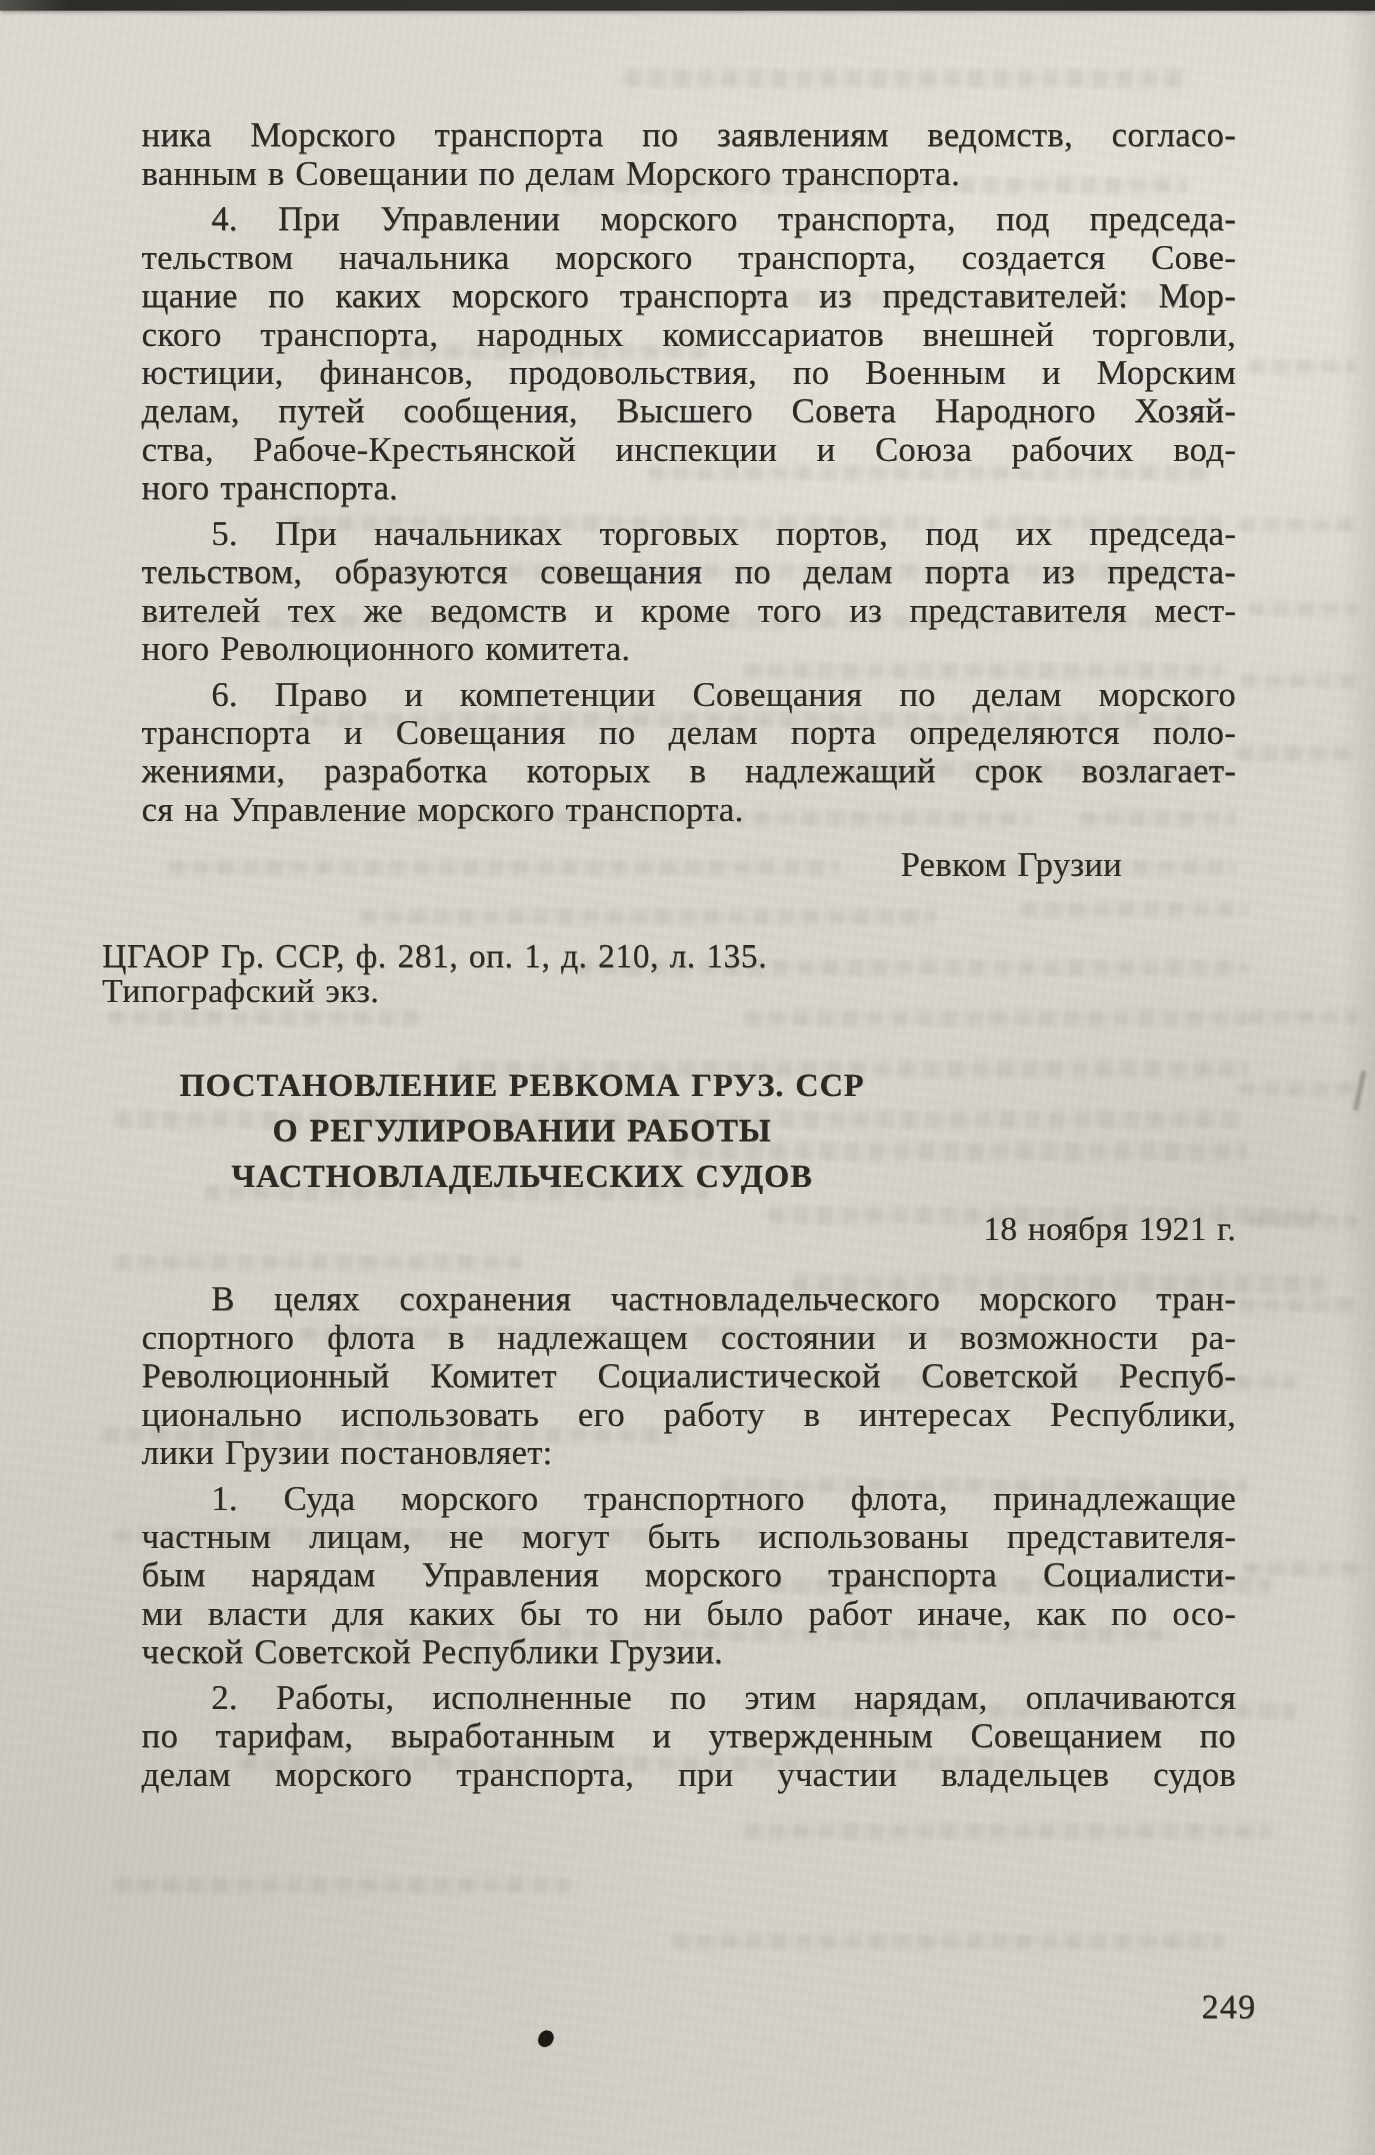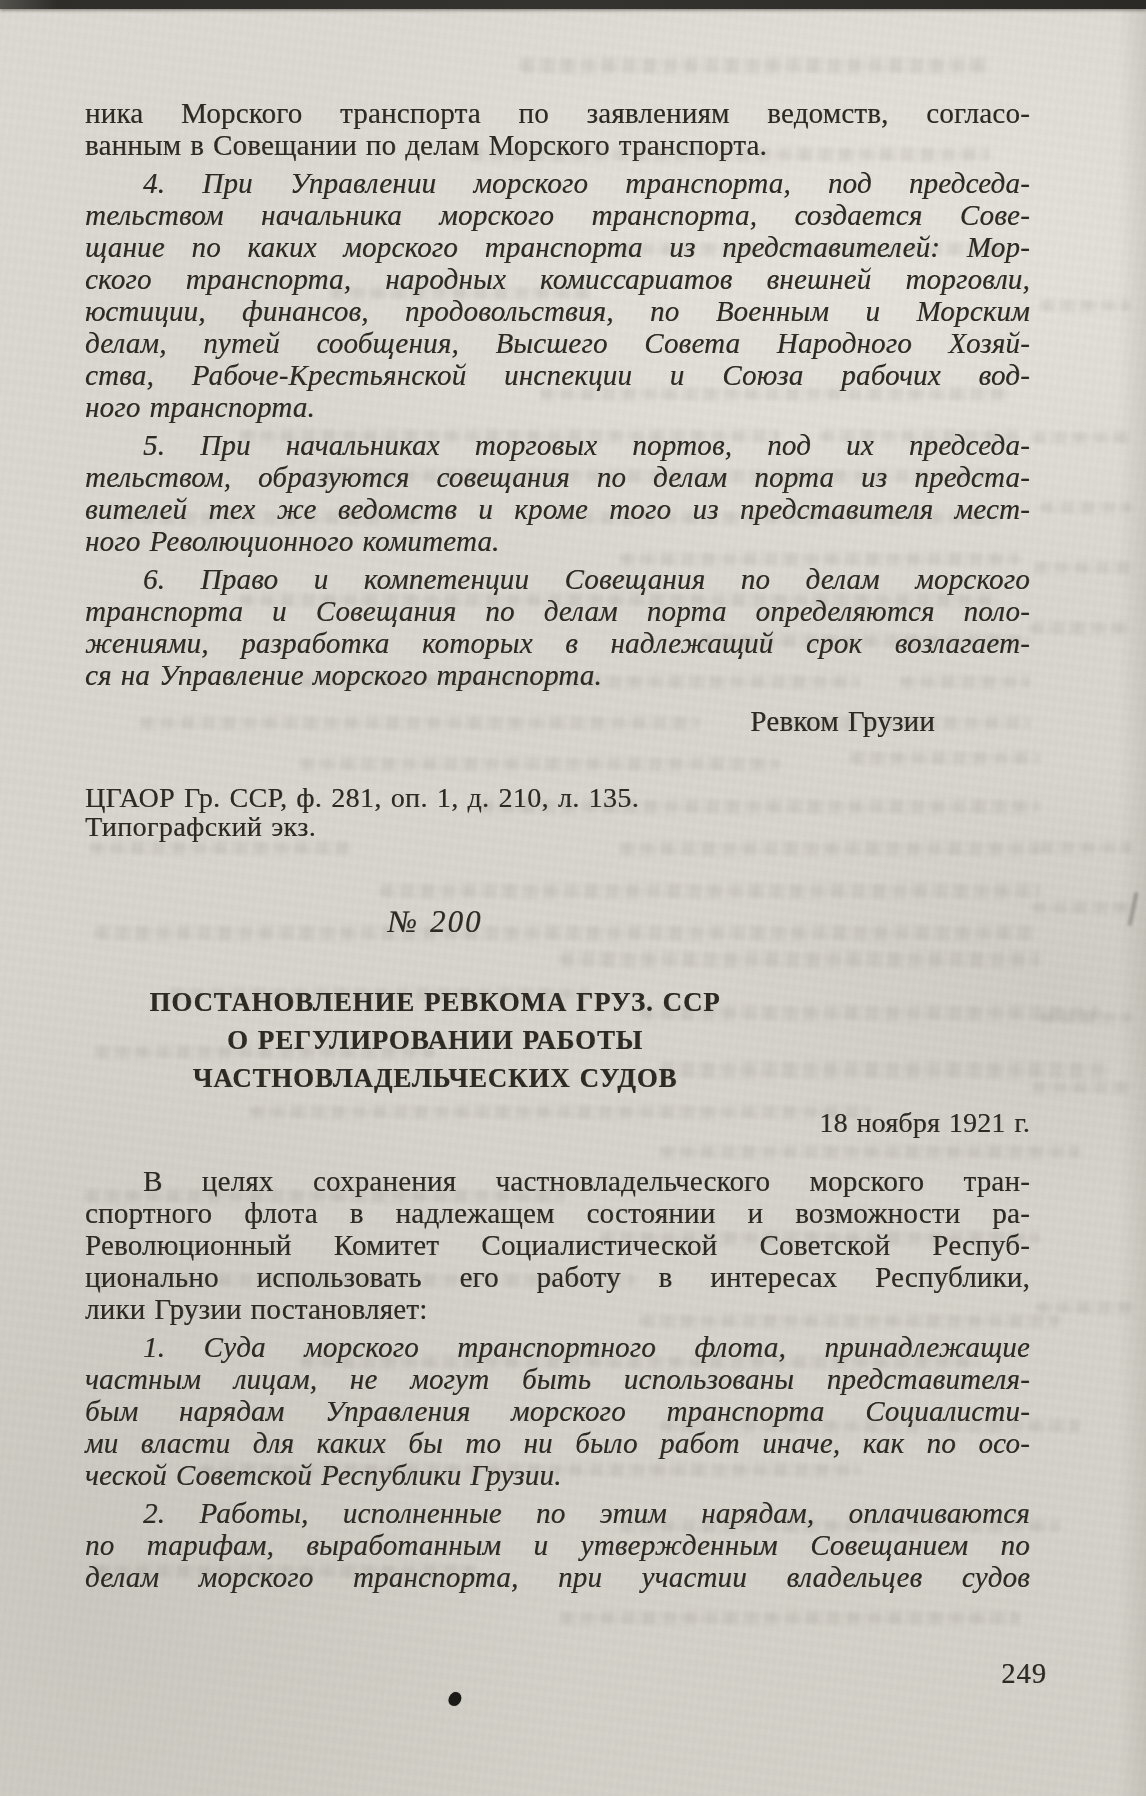--- a/index.html
+++ b/index.html
@@ -39,24 +39,24 @@
     background: repeating-linear-gradient(90deg,
       rgba(118,115,106,0.30) 0 13px, rgba(118,115,106,0.06) 13px 21px,
       rgba(118,115,106,0.26) 21px 34px, rgba(118,115,106,0.05) 34px 41px);
   }
   .content {
     position: absolute; left: 85px; top: 9px; width: 945px; padding-top: 88px;
     font-size: 29px; line-height: 32px;
     letter-spacing: 0.2px; word-spacing: 1.5px;
     text-shadow: 0.4px 0.4px 0.5px rgba(43,40,36,0.50);
   }
-  .tline { text-align: left; }
+  .tline { text-align: left; margin-left: 33px; }
   .tline.just { text-align: justify; text-align-last: justify; }
   .tline.ind { text-indent: 58px; }
-  .gap-sm { margin-top: 6px; font-style: italic; }
+  .gap-sm { margin-top: 6px; }
   .signature { margin-top: 14px; text-align: right; padding-right: 95px; }
   .source { margin-top: 46px; font-size: 28px; line-height: 29px; letter-spacing: 0.4px; }
   .heading-block { width: 700px; text-align: center; }
   .decree-number { margin-top: 64px; font-size: 31px; line-height: 34px; font-style: italic; letter-spacing: 2px; }
   .decree-title { margin-top: 44px; font-size: 27px; line-height: 38px; font-weight: 700; letter-spacing: 0.8px; }
   .decree-date { margin-top: 10px; text-align: right; font-size: 28px; line-height: 32px; }
   .intro { margin-top: 26px; }
   .page-number {
     position: absolute; right: 99px; top: 1658px;
     font-size: 28.5px; letter-spacing: 1px; color: #2d2a25;
@@ -168,21 +168,20 @@
 
 
     <div class="signature">Ревком Грузии</div>
 
     <div class="source">
       <div>ЦГАОР Гр. ССР, ф. 281, оп. 1, д. 210, л. 135.</div>
       <div>Типографский экз.</div>
     </div>
 
     <div class="heading-block">
-      <div class="decree-number">№ 200</div>
       <div class="decree-title">
         <div>ПОСТАНОВЛЕНИЕ РЕВКОМА ГРУЗ. ССР</div>
         <div>О РЕГУЛИРОВАНИИ РАБОТЫ</div>
         <div>ЧАСТНОВЛАДЕЛЬЧЕСКИХ СУДОВ</div>
       </div>
     </div>
 
     <div class="decree-date">18 ноября 1921 г.</div>
 
     <div class="para intro">

